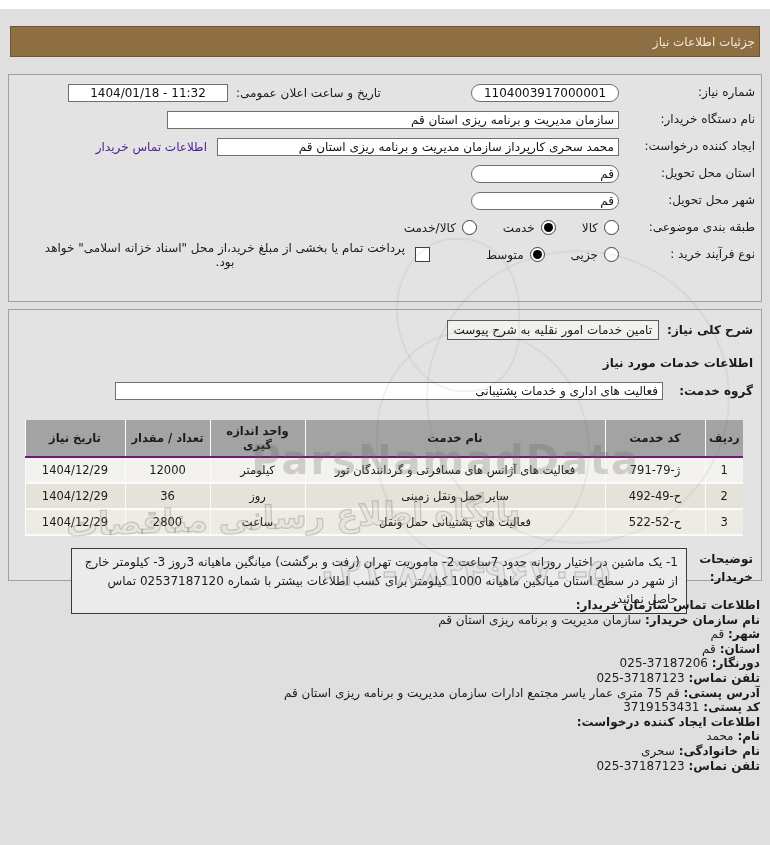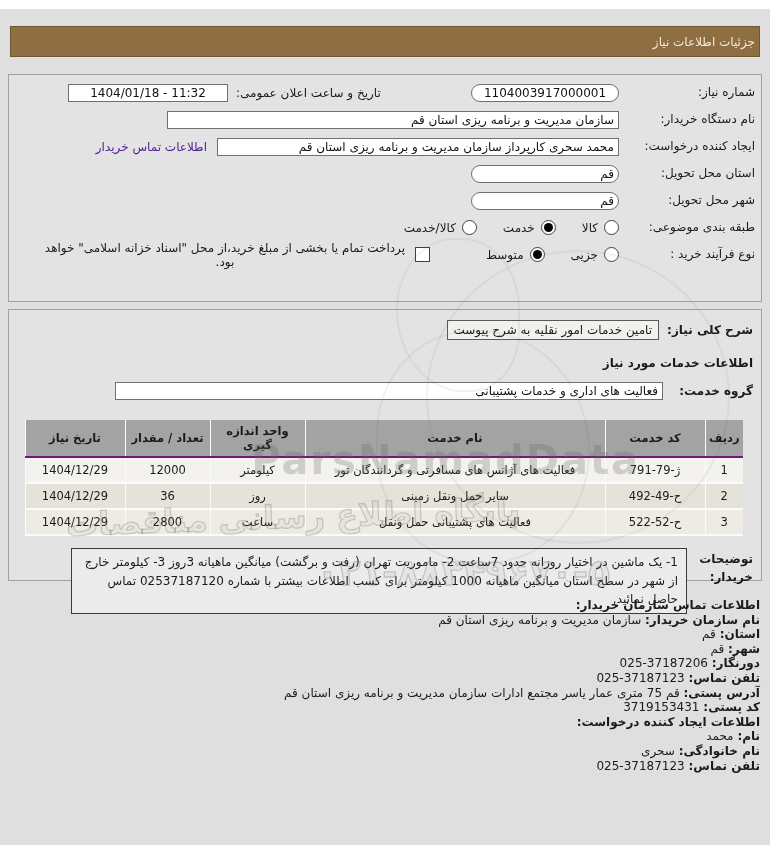--- a/index.html
+++ b/index.html
@@ -292,22 +292,22 @@
     <div class="notesrow">
       <span class="noteslbl">توضیحات خریدار:</span>
       <div class="notesbox">1- یک ماشین در اختیار روزانه حدود 7ساعت 2- ماموریت تهران (رفت و برگشت) میانگین ماهیانه 3روز 3- کیلومتر خارج از شهر در سطح استان میانگین ماهیانه 1000 کیلومتر برای کسب اطلاعات بیشتر با شماره 02537187120 تماس حاصل نمائید.</div>
     </div>
   </div>
 
   <div class="contact">
     <div class="chead">اطلاعات تماس سازمان خریدار:</div>
 
     <div class="cline"><span class="cl">نام سازمان خریدار:</span> <span>سازمان مدیریت و برنامه ریزی استان قم</span></div>
+    <div class="cline"><span class="cl">شهر:</span> <span>قم</span></div>
     <div class="cline"><span class="cl">استان:</span> <span>قم</span></div>
-    <div class="cline"><span class="cl">شهر:</span> <span>قم</span></div>
     <div class="cline"><span class="cl">دورنگار:</span> <span>37187206-025</span></div>
     <div class="cline"><span class="cl">تلفن تماس:</span> <span>37187123-025</span></div>
     <div class="cline"><span class="cl">آدرس پستی:</span> <span>قم 75 متری عمار یاسر مجتمع ادارات سازمان مدیریت و برنامه ریزی استان قم</span></div>
     <div class="cline"><span class="cl">کد پستی:</span> <span>3719153431</span></div>
 
     <div class="chead">اطلاعات ایجاد کننده درخواست:</div>
 
     <div class="cline"><span class="cl">نام:</span> <span>محمد</span></div>
     <div class="cline"><span class="cl">نام خانوادگی:</span> <span>سحری</span></div>
     <div class="cline"><span class="cl">تلفن تماس:</span> <span>37187123-025</span></div>

